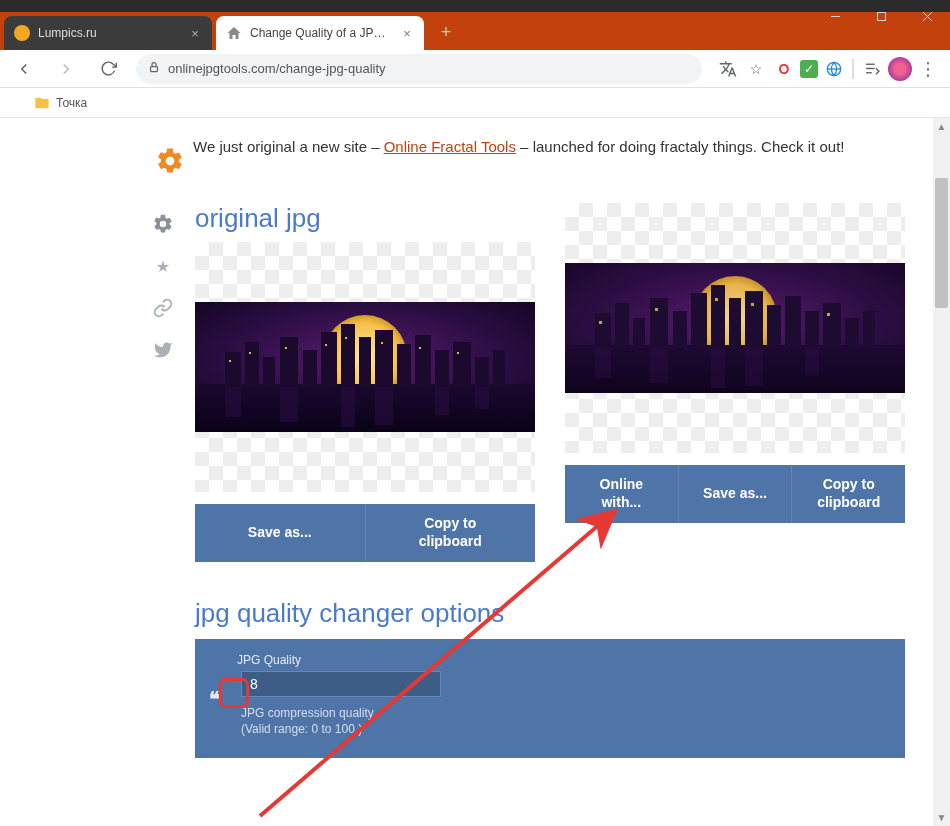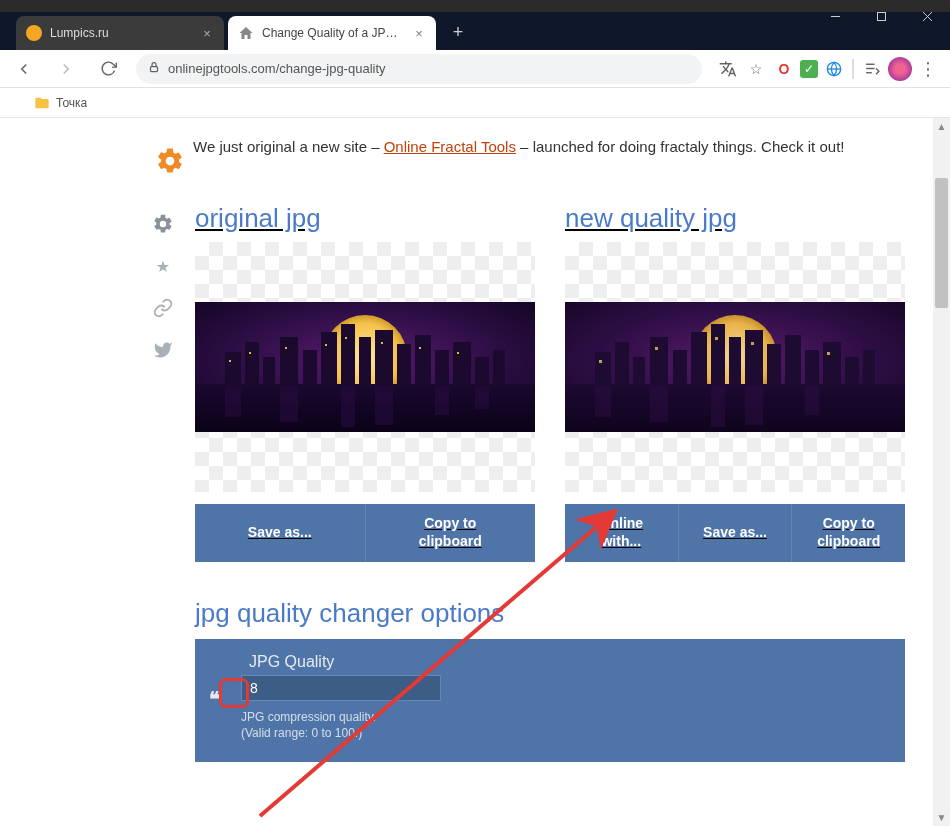--- a/index.html
+++ b/index.html
@@ -5,21 +5,21 @@
   * { margin: 0; padding: 0; box-sizing: border-box; font-family: -apple-system, BlinkMacSystemFont, "Segoe UI", Arial, sans-serif; }
   body { width: 950px; height: 826px; overflow: hidden; background: #fff; display: flex; flex-direction: column; }
 
   
   .titlebar { height: 12px; background: #2b2b2b; }
   .win-controls { position: absolute; top: 0; right: 0; height: 32px; display: flex; z-index: 50; }
   .win-btn { width: 46px; height: 32px; display:flex; align-items:center; justify-content:center; color:#ccc; font-size:12px; }
   .win-btn svg { width:11px; height:11px; }
 
   
-  .tabstrip { height: 38px; background: #0f172a; display: flex; align-items: flex-end; padding: 0 16px; }
+  .tabstrip { height: 38px; background: #c2410c; display: flex; align-items: flex-end; padding: 0 4px; }
   .tab { height: 34px; width: 208px; background: #3b3b3b; margin-right: 4px; border-radius: 8px 8px 0 0; display:flex; align-items:center; padding:0 10px; color:#ddd; font-size:12px; gap:8px; position:relative; }
   .tab.active { background:#fff; color:#444; }
   .tab .fav { width:16px; height:16px; border-radius:50%; }
   .tab .title { flex:1; white-space:nowrap; overflow:hidden; text-overflow:ellipsis; }
   .tab .closex { width:14px; height:14px; display:flex; align-items:center; justify-content:center; font-size:13px; opacity:.7; }
   .newtab { width:28px; height:28px; display:flex; align-items:center; justify-content:center; color:#ccc; font-size:18px; margin-left:4px; margin-bottom:4px;}
 
   
   .toolbar { height: 38px; background:#fff; border-bottom:1px solid #e2e2e2; display:flex; align-items:center; padding:0 10px; gap:14px; }
   .tool-ico { width:28px; height:28px; display:flex; align-items:center; justify-content:center; color:#5f6368; border-radius:50%; }
@@ -40,21 +40,21 @@
   .content-scroll { flex:1; overflow-y:auto; position:relative; }
   .page { padding: 0 40px 40px 40px; max-width: 920px; margin: 0 auto; position:relative;}
   .banner-text { font-size:15px; color:#333; line-height:1.5; margin-top:18px; padding-left:138px; }
   .banner-text a { color:#c2410c; text-decoration:underline; }
   .gear-badge { position:absolute; left: 140px; top: 10px; width:30px; height:30px; display:flex; align-items:center; justify-content:center; color:#f08a24;}
 
   .side-icons { position:absolute; left: 136px; top: 76px; display:flex; flex-direction:column; gap:18px; align-items:center; color:#aab0b8; }
   .side-icons .ico { width:24px; height:24px; display:flex; align-items:center; justify-content:center; }
 
   .columns { display:flex; gap:30px; margin-top: 44px; margin-left:140px; }
-  .col { width: 396px; text-decoration: underline; }
+  .col { width: 396px; }
   .col h2 { font-size:26px; font-weight:500; color:#4a7bc9; margin-bottom:8px; }
 
   .checker { width:340px; height:250px; position:relative; 
     background-image:
      linear-gradient(45deg,#eee 25%,transparent 25%),
      linear-gradient(-45deg,#eee 25%,transparent 25%),
      linear-gradient(45deg,transparent 75%,#eee 75%),
      linear-gradient(-45deg,transparent 75%,#eee 75%);
     background-size: 28px 28px;
     background-position: 0 0, 0 14px, 14px -14px, -14px 0;
@@ -62,21 +62,21 @@
   .imgbox { position:absolute; left:0; right:0; top:60px; bottom:60px; overflow:hidden;}
   .city-svg { width:100%; height:100%; display:block; }
 
   .btnrow { display:flex; margin-top:12px; background:#4f74a8; height:58px; }
   .btnrow .btn { flex:1; color:#fff; font-size:14px; display:flex; align-items:center; justify-content:center; text-align:center; border-right: 1px solid rgba(255,255,255,0.12); line-height:1.25; font-weight:600; }
   .btnrow .btn:last-child { border-right:none; }
 
   .options-h { font-size:26px; font-weight:500; color:#4a7bc9; margin: 36px 0 10px 140px; }
   .options-box { background:#4f74a8; padding: 14px 18px 20px 18px; margin-left:140px; width: 710px; color:#fff; position:relative;}
   .opt-title { font-size:17px; font-weight:600; margin-bottom:4px; }
-  .opt-sub { font-size:16px; opacity:.85; margin-bottom:4px; margin-left:36px;}
+  .opt-sub { font-size:12px; opacity:.85; margin-bottom:4px; margin-left:24px;}
   .quote-ico { position:absolute; left: 14px; top: 48px; font-size:20px; font-weight:800; letter-spacing:-2px; opacity:.85;}
   .quality-input { width:200px; height:26px; background:#3d5c86; border:1px solid #6688b8; color:#fff; padding:2px 8px; font-size:14px; margin-left: 28px; }
   .opt-desc { font-size:12px; opacity:.75; margin-top:8px; margin-left:28px; line-height:1.4;}
   .highlight-box { position:absolute; border:3px solid #e53935; border-radius:7px; pointer-events:none; z-index:20;}
 
   
   .arrow-overlay { position:absolute; pointer-events:none; z-index: 25; }
 
   
   .scrollbar-fake { position:absolute; right:0; top:0; bottom:0; width:17px; background:#f1f1f1; }
@@ -282,21 +282,20 @@
         </div>
       </div>
       <div class="btnrow">
         <div class="btn">Save as...</div>
         <div class="btn" style="white-space:pre-line">Copy to
 clipboard</div>
       </div>
     </div>
 
     <div class="col">
-      <h2>new quality jpg</h2>
       <div class="checker">
         <div class="imgbox">
           <svg class="city-svg" viewBox="0 0 340 130" preserveAspectRatio="none">
             <rect width="340" height="130" fill="url(#sky1)"></rect>
             <circle cx="170" cy="55" r="42" fill="url(#moon1)"></circle>
             <rect y="82" width="340" height="48" fill="url(#water1)"></rect>
             <g fill="#1b0a2e">
               <rect x="30" y="50" width="16" height="35"></rect>
                     <rect x="50" y="40" width="14" height="45"></rect>
                     <rect x="68" y="55" width="12" height="30"></rect>

